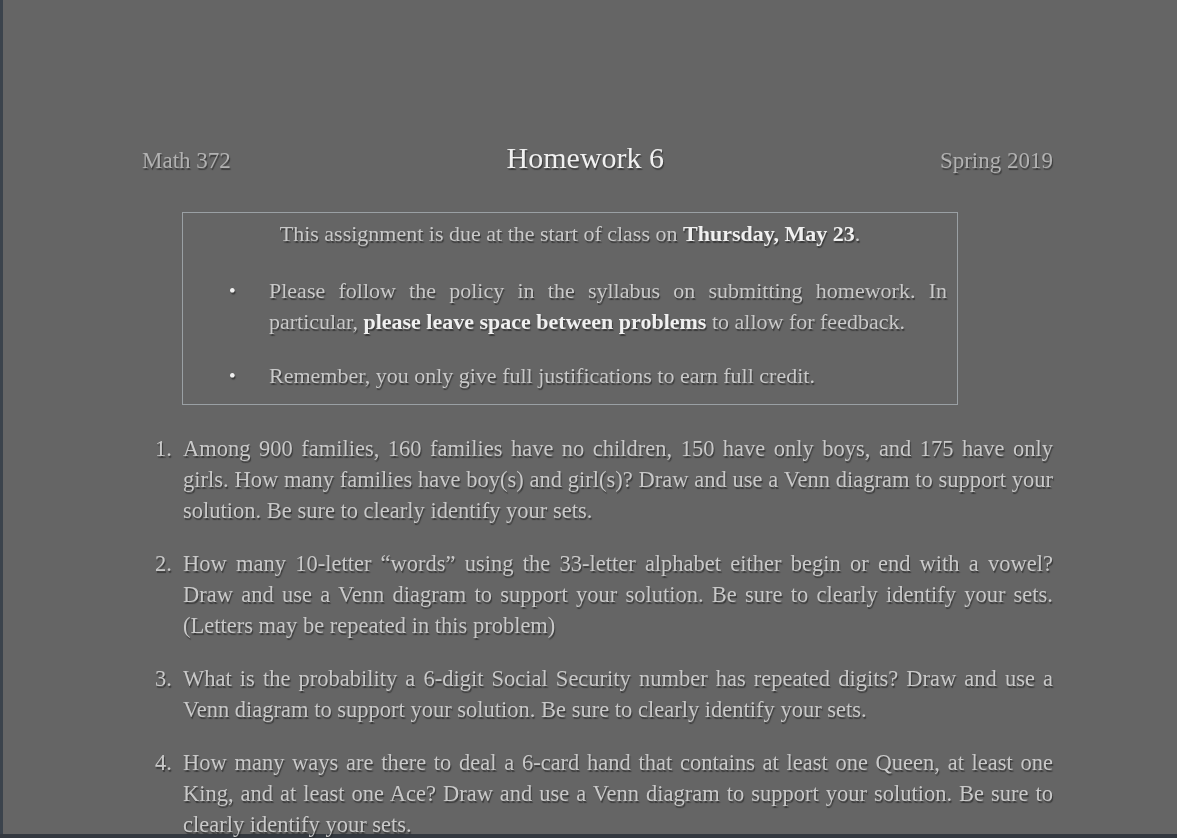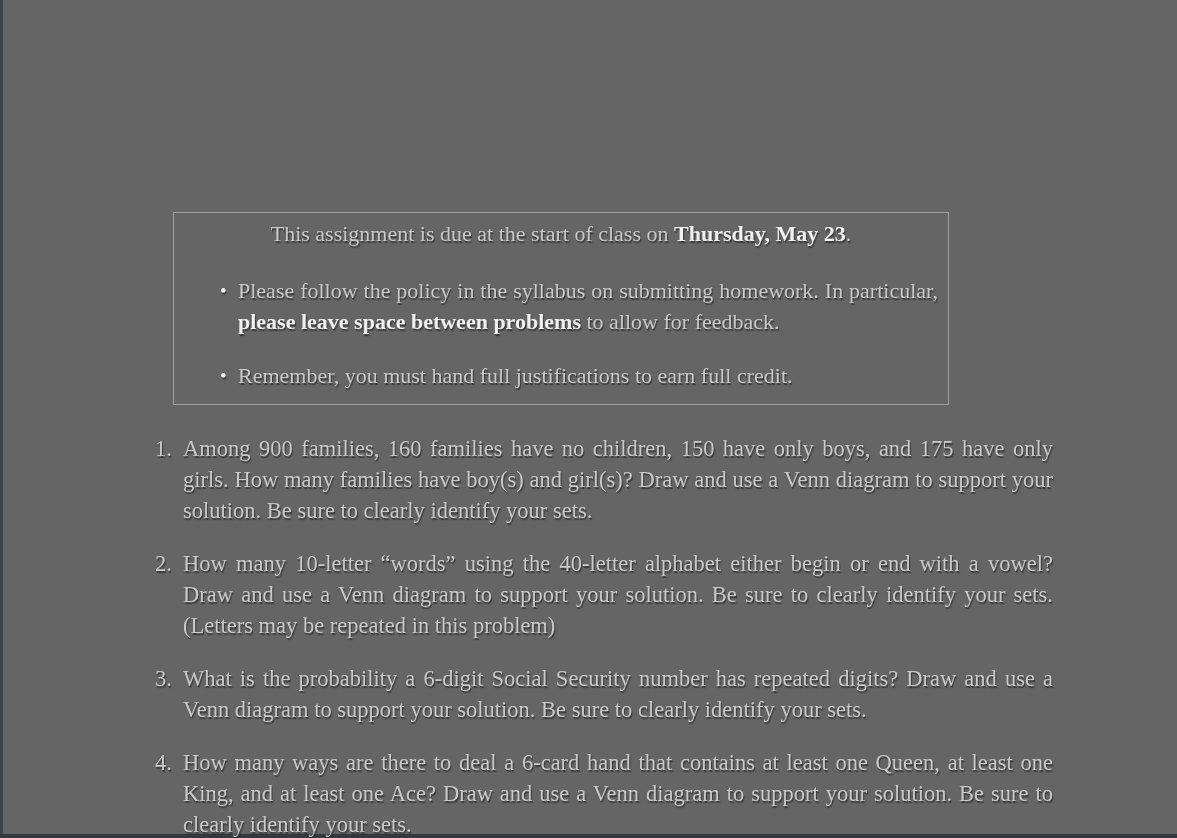--- a/index.html
+++ b/index.html
@@ -54,21 +54,21 @@
     flex: 1;
     text-align: center;
     font-size: 30px;
     color: var(--text-bright);
     text-shadow: 1px 2px 1px rgba(22,22,22,0.5);
   }
 
   
   .notice-box {
     position: absolute;
-    left: 173px; top: 212px;
+    left: 182px; top: 212px;
     width: 776px; height: 193px;
     border: 1px solid var(--box-border);
     font-size: 22px;
     line-height: 31px;
   }
   .due-line {
     margin-top: 5px;
     text-align: center;
   }
   .bullet {
@@ -79,20 +79,21 @@
   .bullet-dot {
     flex: 0 0 18px;
     color: var(--text-bright);
     font-size: 19px;
     line-height: 31px;
     text-shadow: 1px 2px 1px rgba(22,22,22,0.5);
   }
   .bullet-text {
     flex: 1;
     text-align: justify;
+    margin-left: 22px;
   }
 
   
   .problems {
     position: absolute;
     left: 155px; top: 433px;
     width: 898px;
     font-size: 22.5px;
     line-height: 31px;
   }
@@ -103,49 +104,54 @@
   .problem-number { flex: 0 0 28px; }
   .problem-text { flex: 1; text-align: justify; }
 </style>
 </head>
 <body>
 
 <div class="page">
   <div class="edge-left"></div>
   <div class="edge-bottom"></div>
 
+  <div class="header">
+    <span class="course">Math 372</span>
+    <span class="title">Homework 6</span>
+    <span class="semester">Spring 2019</span>
+  </div>
 
   <div class="notice-box">
     <div class="due-line emboss">
       <span>This assignment is due at the start of class on </span><strong>Thursday, May 23</strong><span>.</span>
     </div>
 
     <div class="bullet">
       <span class="bullet-dot">•</span>
       <span class="bullet-text emboss">
         <span>Please follow the policy in the syllabus on submitting homework. In particular, </span><strong>please leave space between problems</strong><span> to allow for feedback.</span>
       </span>
     </div>
 
     <div class="bullet">
       <span class="bullet-dot">•</span>
       <span class="bullet-text emboss">
-        <span>Remember, you must hand full justifications to earn full credit.</span><strong></strong><span></span>
+        <span>Remember, you only give full justifications to earn full credit.</span><strong></strong><span></span>
       </span>
     </div>
   </div>
 
   <div class="problems">
     <div class="problem emboss">
       <span class="problem-number">1.</span>
       <span class="problem-text">Among 900 families, 160 families have no children, 150 have only boys, and 175 have only girls. How many families have boy(s) and girl(s)? Draw and use a Venn diagram to support your solution. Be sure to clearly identify your sets.</span>
     </div>
     <div class="problem emboss">
       <span class="problem-number">2.</span>
-      <span class="problem-text">How many 10-letter “words” using the 40-letter alphabet either begin or end with a vowel?  Draw and use a Venn diagram to support your solution.  Be sure to clearly identify your sets. (Letters may be repeated in this problem)</span>
+      <span class="problem-text">How many 10-letter “words” using the 33-letter alphabet either begin or end with a vowel?  Draw and use a Venn diagram to support your solution.  Be sure to clearly identify your sets. (Letters may be repeated in this problem)</span>
     </div>
     <div class="problem emboss">
       <span class="problem-number">3.</span>
       <span class="problem-text">What is the probability a 6-digit Social Security number has repeated digits? Draw and use a Venn diagram to support your solution. Be sure to clearly identify your sets.</span>
     </div>
     <div class="problem emboss">
       <span class="problem-number">4.</span>
       <span class="problem-text">How many ways are there to deal a 6-card hand that contains at least one Queen, at least one King, and at least one Ace? Draw and use a Venn diagram to support your solution. Be sure to clearly identify your sets.</span>
     </div>
   </div>

